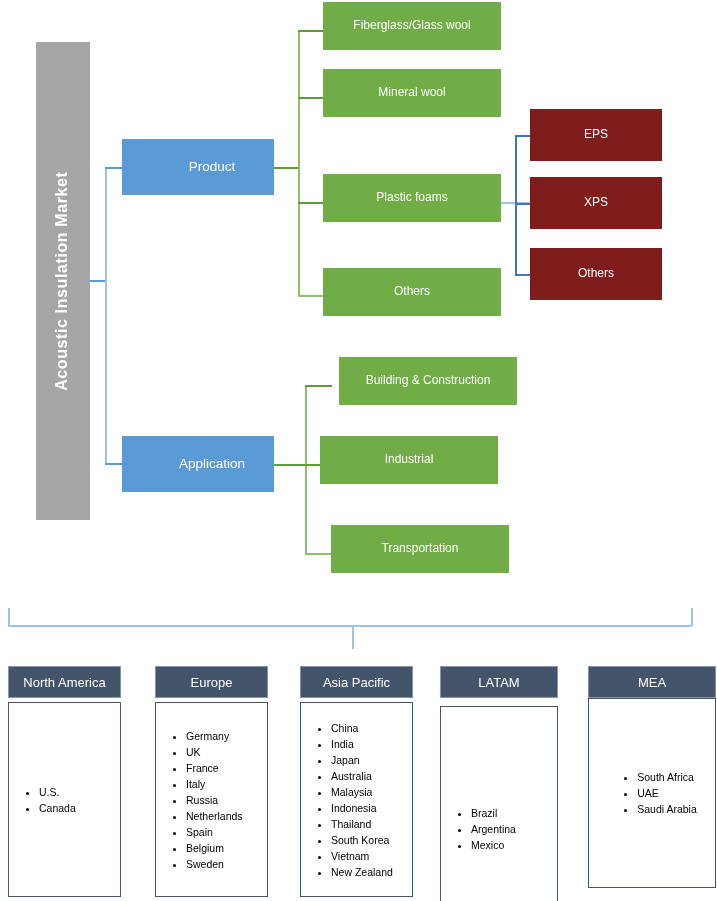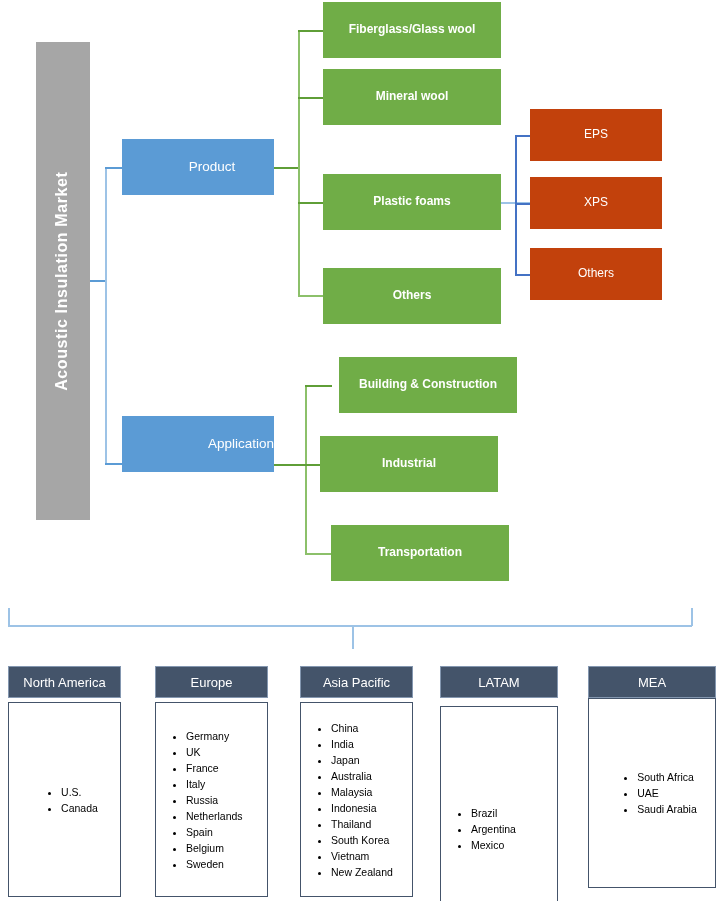--- a/index.html
+++ b/index.html
@@ -48,43 +48,42 @@
   }
   
   .lvl1 {
     background: #5b9bd5;
     font-size: 13.5px;
     width: 152px;
     height: 56px;
     padding-left: 28px;
   }
   .lvl1.product     { left: 122px; top: 139px; }
-  .lvl1.application { left: 122px; top: 416px; justify-content: flex-end; }
+  .lvl1.application { left: 122px; top: 436px; }
 
   
   .lvl2 {
     background: #70ad47;
     font-size: 12px;
     width: 178px;
-    height: 56px;
+    height: 48px;
     left: 323px;
-    font-weight: bold;
   }
   .lvl2.p1 { top: 2px; }
   .lvl2.p2 { top: 69px; }
   .lvl2.p3 { top: 174px; }
   .lvl2.p4 { top: 268px; }
 
   .lvl2.a1 { top: 357px; width: 178px; left: 331px; margin-left: 8px; }
   .lvl2.a2 { top: 436px; width: 178px; left: 320px; }
   .lvl2.a3 { top: 525px; width: 178px; left: 331px; }
 
   
   .lvl3 {
-    background: #c2410c;
+    background: #7f1d1d;
     font-size: 12px;
     width: 132px;
     height: 52px;
     left: 530px;
   }
   .lvl3.s1 { top: 109px; }
   .lvl3.s2 { top: 177px; }
   .lvl3.s3 { top: 248px; }
 
   
@@ -211,21 +210,21 @@
 
   <div class="line bluelite" style="left:8px; top:625px; width:684px; height:1.5px;"></div>
   <div class="line bluelite" style="left:8px; top:608px; width:1.5px; height:18px;"></div>
   <div class="line bluelite" style="left:691px; top:608px; width:1.5px; height:18px;"></div>
   <div class="line bluelite" style="left:352px; top:625px; width:1.5px; height:24px;"></div>
 
   <div class="region-col" style="left:8px; top:666px; width:113px;">
     <div class="region-head">
       <span>North America</span>
     </div>
-    <div class="region-body" style="height:195px;align-items:center;">
+    <div class="region-body" style="height:195px;">
       <ul>
         <li>U.S.</li>
         <li>Canada</li>
       </ul>
     </div>
   </div>
 
   <div class="region-col" style="left:155px; top:666px; width:113px;">
     <div class="region-head">
       <span>Europe</span>

